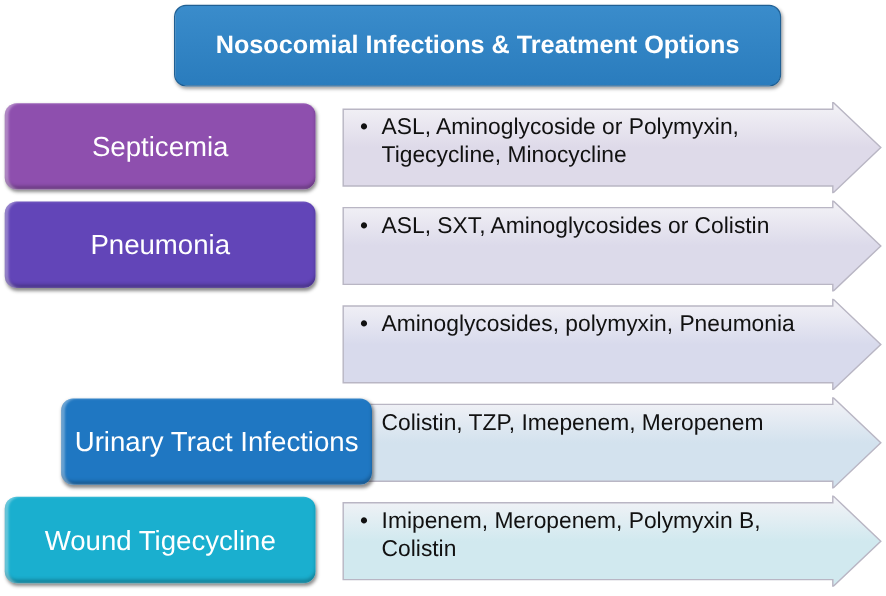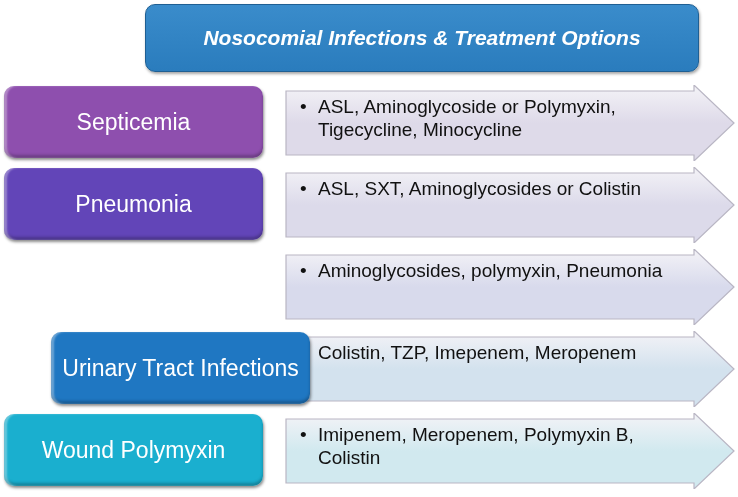--- a/index.html
+++ b/index.html
@@ -1,26 +1,26 @@
 <!DOCTYPE html>
 <html><head>
 <meta charset="utf-8">
 <style>
   html, body { margin: 0; padding: 0; background: #ffffff; }
   body { width: 738px; height: 497px; position: relative; overflow: hidden;
          font-family: "Liberation Sans", "DejaVu Sans", sans-serif; }
   .title-box {
-    position: absolute; left: 145px; top: 4px; width: 554px; height: 68px;
+    position: absolute; left: 145px; top: 4px; width: 506px; height: 68px;
     border-radius: 10px;
     background: linear-gradient(#3a8ccb, #2a7cbd);
     border: 1px solid #1f5f93;
     box-shadow: 1px 2px 3px rgba(0,0,0,0.35);
     color: #ffffff; font-weight: bold; font-size: 21px; line-height: 28px;
     display: flex; align-items: center; justify-content: center; text-align: center;
-    box-sizing: border-box; padding: 0 20px; font-style: italic;
+    box-sizing: border-box; padding: 0 20px;
   }
   .row { position: absolute; left: 0; width: 738px; height: 76px; }
   .arrow { position: absolute; left: 284px; top: 0; width: 452px; height: 76px; }
   .arrow svg { display: block; }
   .arrow-text {
     position: absolute; left: 300px; top: 10px; width: 400px;
     font-size: 19px; line-height: 23px; color: #111111;
     display: flex;
   }
   .arrow-text .bullet { width: 18px; flex: none; }
@@ -130,16 +130,16 @@
           </linearGradient>
         </defs>
         <polygon points="2,6 410,6 410,0 450,38 410,76 410,70 2,70" fill="url(#ag4)" stroke="#b9b6c4" stroke-width="1.2"></polygon>
       </svg>
     </div>
     <div class="arrow-text">
       <span class="bullet">•</span>
       <span>Imipenem, Meropenem, Polymyxin B, Colistin</span>
     </div>
     <div class="label-box" style="background: linear-gradient(#1AAFCF, #1AAFCF);">
-      <span>Wound Polymyxin</span>
+      <span>Wound Tigecycline</span>
     </div>
     </div>
   </div>
 
 </body></html>

